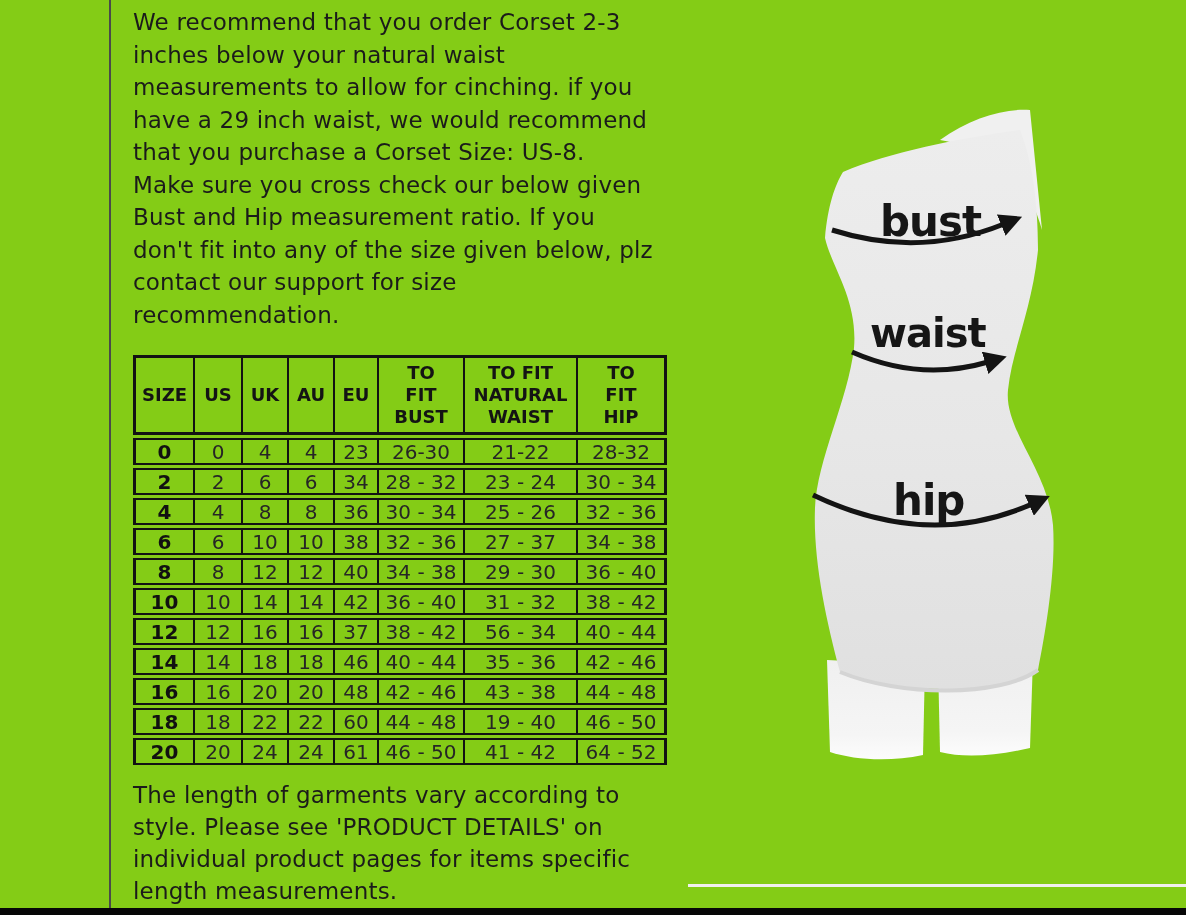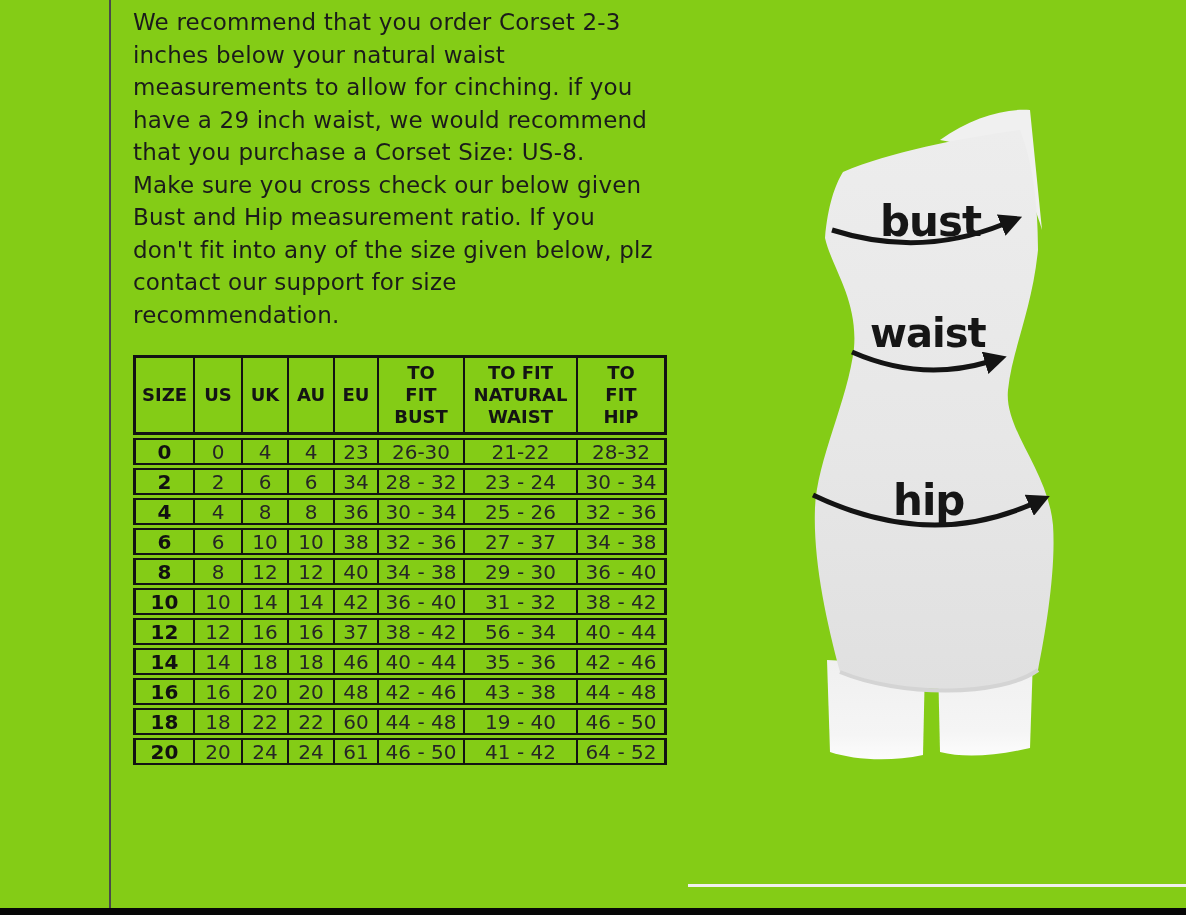--- a/index.html
+++ b/index.html
@@ -264,20 +264,24 @@
             <td>24</td>
             <td>61</td>
             <td>46 - 50</td>
             <td>41 - 42</td>
             <td>64 - 52</td>
           </tr>
         </tbody>
       </table>
   </div>
 
+  <p class="bottom-par">The length of garments vary according to
+style. Please see 'PRODUCT DETAILS' on
+individual product pages for items specific
+length measurements.</p>
 
   <div class="figure">
     <svg width="406" height="760" viewBox="0 0 406 760" xmlns="http://www.w3.org/2000/svg">
       <defs>
         <linearGradient id="torsoGrad" x1="0" y1="0" x2="0" y2="1">
           <stop offset="0" stop-color="#ededed"></stop>
           <stop offset="0.55" stop-color="#e7e7e7"></stop>
           <stop offset="1" stop-color="#e0e0e0"></stop>
         </linearGradient>
         <linearGradient id="legGrad" x1="0" y1="0" x2="0" y2="1">

